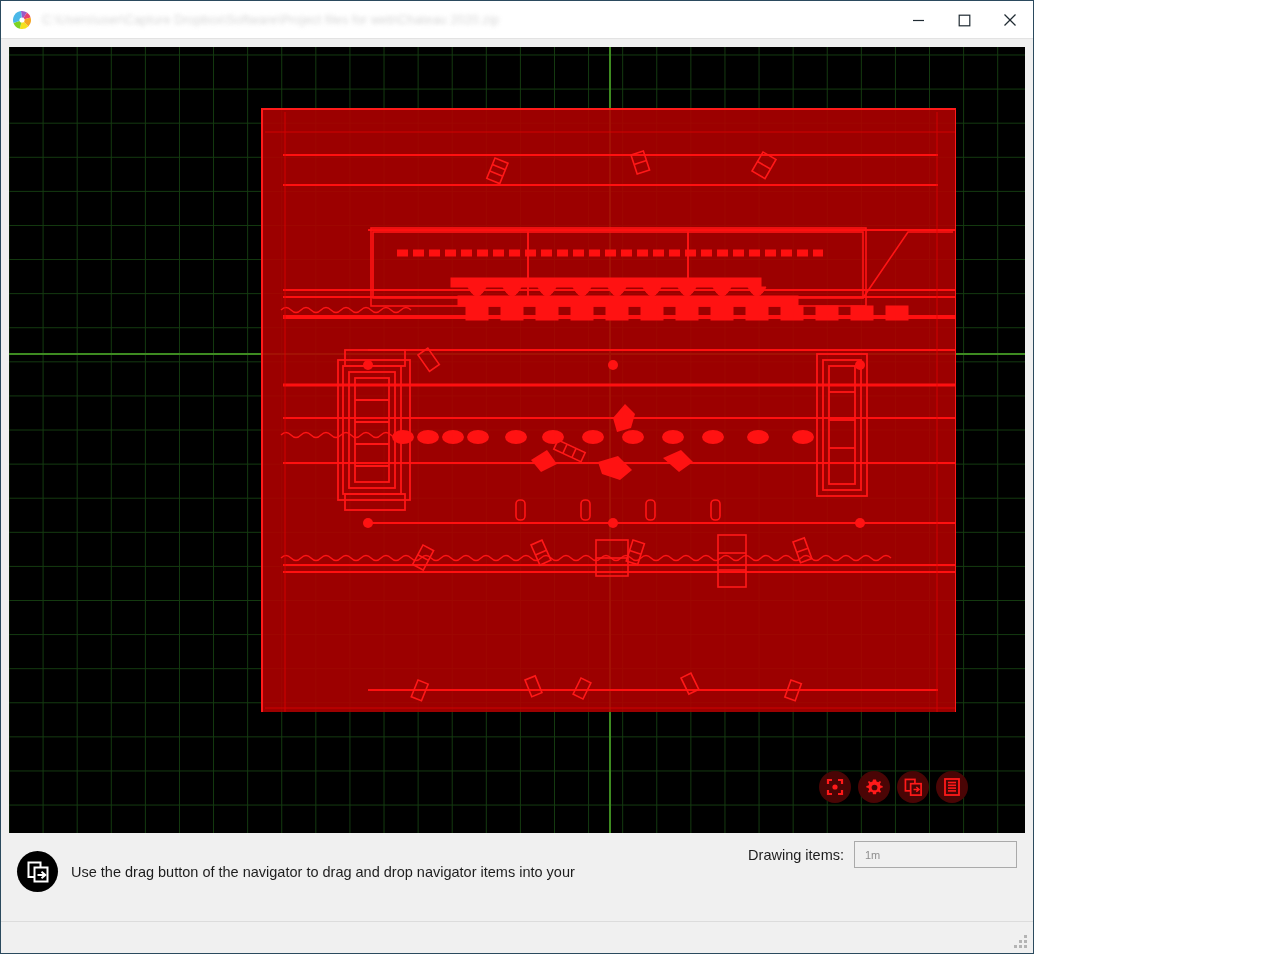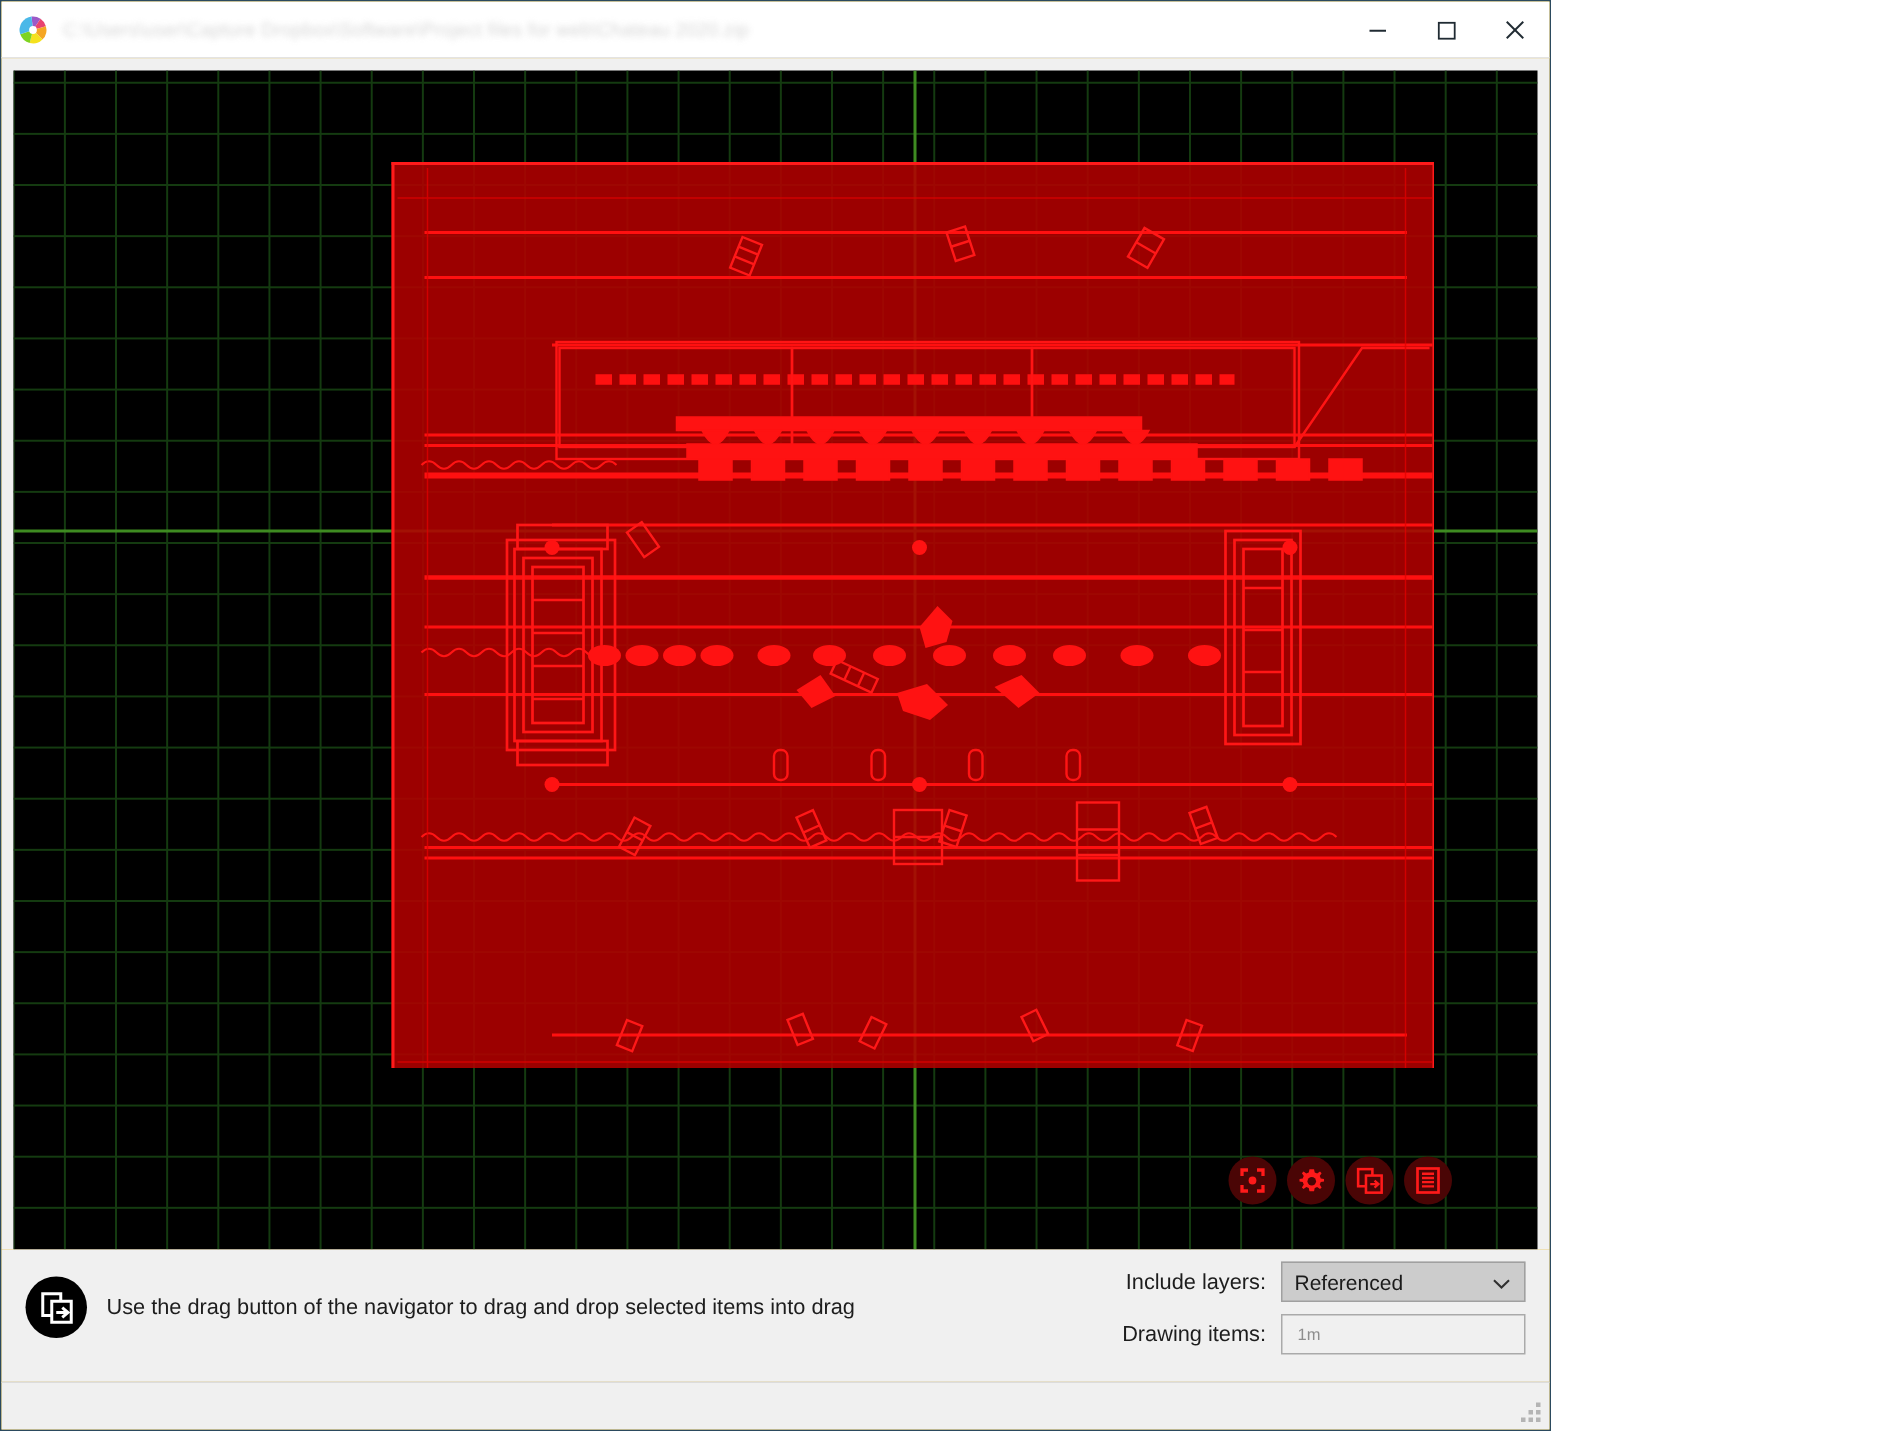--- a/index.html
+++ b/index.html
@@ -521,35 +521,24 @@
 
   <div class="bottom-bar">
     <div class="hint">
       <div class="hint-icon">
         <svg width="24" height="24" viewBox="0 0 24 24">
           <rect x="2.5" y="2.5" width="12" height="14.5" fill="none" stroke="#ffffff" stroke-width="2"></rect>
           <rect x="8.5" y="7.5" width="13" height="14" fill="#000000" stroke="#ffffff" stroke-width="2"></rect>
           <path d="M11.5 15 H18 M15.5 11.8 L19.3 15 L15.5 18.2" stroke="#ffffff" stroke-width="2" fill="none"></path>
         </svg>
       </div>
-      <div class="hint-text">Use the drag button of the navigator to drag and drop selected items into drag</div>
+      <div class="hint-text">Use the drag button of the navigator to drag and drop navigator items into your</div>
     </div>
 
     <div class="form-area">
-      <div class="form-row">
-        <div class="form-label">Include layers:</div>
-        <div class="select-box">
-          <span>Referenced</span>
-          <span class="chev">
-            <svg width="12" height="8" viewBox="0 0 12 8">
-              <path d="M1 1.5 L6 6.3 L11 1.5" fill="none" stroke="#303030" stroke-width="1.4"></path>
-            </svg>
-          </span>
-        </div>
-      </div>
       <div class="form-row">
         <div class="form-label">Drawing items:</div>
         <div class="text-box">
           <span>1m</span>
         </div>
       </div>
     </div>
   </div>
 
   <div class="status-strip">

